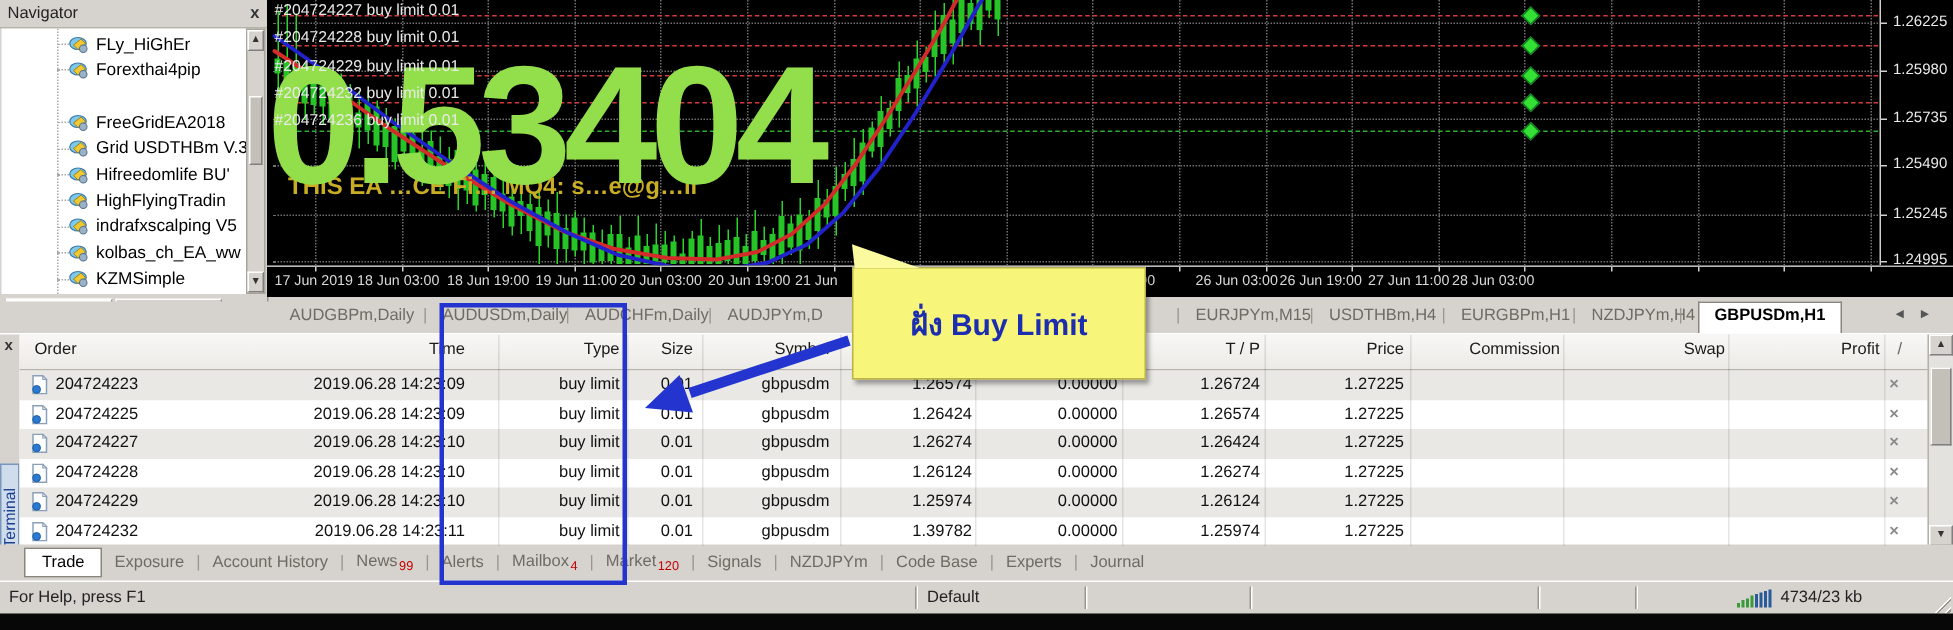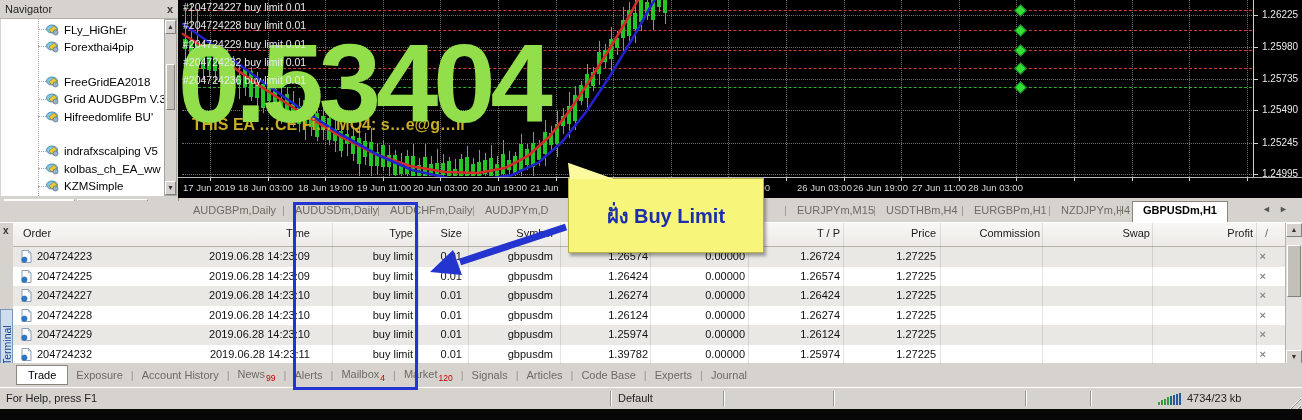--- a/index.html
+++ b/index.html
@@ -154,30 +154,39 @@
           </svg>
           <span>FreeGridEA2018</span>
         </div>
         <div class="nav-item" style="top: 71.6px;">
           <div class="twig"></div>
           <svg class="nav-ico" viewBox="0 0 14 12">
             <ellipse cx="6" cy="5" rx="5.5" ry="4" fill="#7ec8e8" stroke="#3a7aa8" stroke-width="0.8"></ellipse>
             <path d="M3 6 L8 2 L11 5 L6 9 Z" fill="#f0c830" stroke="#a07810" stroke-width="0.6"></path>
             <circle cx="9.5" cy="8.5" r="2.5" fill="#9ab2c8" stroke="#55708c" stroke-width="0.7"></circle>
           </svg>
-          <span>Grid AUDGBPm V.3</span>
+          <span>Grid USDTHBm V.3</span>
         </div>
         <div class="nav-item" style="top: 89px;">
           <div class="twig"></div>
           <svg class="nav-ico" viewBox="0 0 14 12">
             <ellipse cx="6" cy="5" rx="5.5" ry="4" fill="#7ec8e8" stroke="#3a7aa8" stroke-width="0.8"></ellipse>
             <path d="M3 6 L8 2 L11 5 L6 9 Z" fill="#f0c830" stroke="#a07810" stroke-width="0.6"></path>
             <circle cx="9.5" cy="8.5" r="2.5" fill="#9ab2c8" stroke="#55708c" stroke-width="0.7"></circle>
           </svg>
           <span>Hifreedomlife BU'</span>
+        </div>
+        <div class="nav-item" style="top: 106.4px;">
+          <div class="twig"></div>
+          <svg class="nav-ico" viewBox="0 0 14 12">
+            <ellipse cx="6" cy="5" rx="5.5" ry="4" fill="#7ec8e8" stroke="#3a7aa8" stroke-width="0.8"></ellipse>
+            <path d="M3 6 L8 2 L11 5 L6 9 Z" fill="#f0c830" stroke="#a07810" stroke-width="0.6"></path>
+            <circle cx="9.5" cy="8.5" r="2.5" fill="#9ab2c8" stroke="#55708c" stroke-width="0.7"></circle>
+          </svg>
+          <span>HighFlyingTradin</span>
         </div>
         <div class="nav-item" style="top: 123.8px;">
           <div class="twig"></div>
           <svg class="nav-ico" viewBox="0 0 14 12">
             <ellipse cx="6" cy="5" rx="5.5" ry="4" fill="#7ec8e8" stroke="#3a7aa8" stroke-width="0.8"></ellipse>
             <path d="M3 6 L8 2 L11 5 L6 9 Z" fill="#f0c830" stroke="#a07810" stroke-width="0.6"></path>
             <circle cx="9.5" cy="8.5" r="2.5" fill="#9ab2c8" stroke="#55708c" stroke-width="0.7"></circle>
           </svg>
           <span>indrafxscalping V5</span>
         </div>
@@ -643,21 +652,21 @@
       <span class="btab">News<span class="badge">99</span></span>
       <span class="btab-sep">|</span>
       <span class="btab">Alerts</span>
       <span class="btab-sep">|</span>
       <span class="btab">Mailbox<span class="badge">4</span></span>
       <span class="btab-sep">|</span>
       <span class="btab">Market<span class="badge">120</span></span>
       <span class="btab-sep">|</span>
       <span class="btab">Signals</span>
       <span class="btab-sep">|</span>
-      <span class="btab">Articles</span>
+      <span class="btab">NZDJPYm</span>
       <span class="btab-sep">|</span>
       <span class="btab">Code Base</span>
       <span class="btab-sep">|</span>
       <span class="btab">Experts</span>
       <span class="btab-sep">|</span>
       <span class="btab">Journal</span>
     </div>
 
   <div class="status">
     <span class="st-help">For Help, press F1</span>

